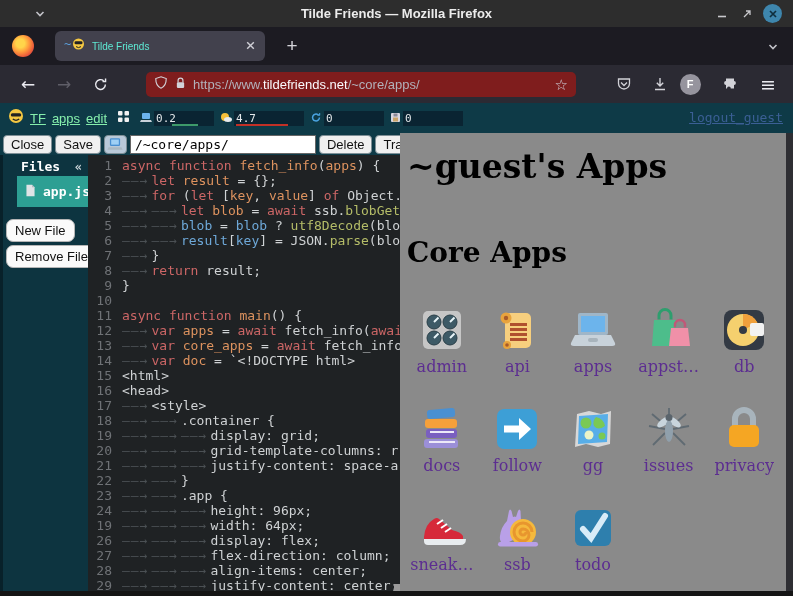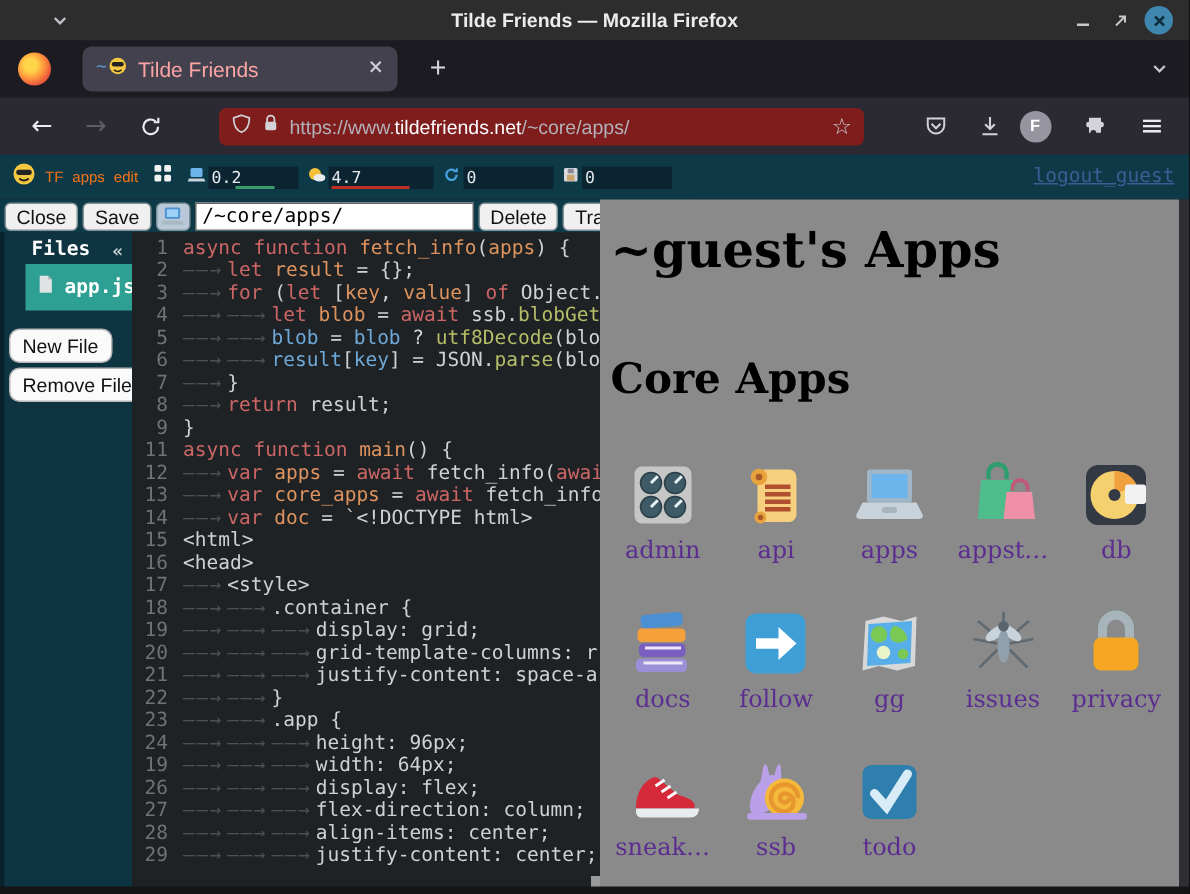--- a/index.html
+++ b/index.html
@@ -21,39 +21,39 @@
   #tb-restore { right:37px; }
   #tb-close { right:11px; background:#3e86ad; }
 
   
   #tabbar { left:0; top:27px; width:793px; height:38px; background:#1c1b22; }
   .ff-logo { display:inline-block; width:22px; height:22px; border-radius:50%;
     background:radial-gradient(circle at 38% 38%, #ffd54a 0 22%, #ff9a3c 45%, #e8553a 72%, #b5326e 100%); }
   #ff-logo-wrap { left:12px; top:8px; }
   #tab-active { left:55px; top:4px; width:210px; height:30px; background:#42414d; border-radius:6px;
     display:flex; align-items:center; padding:0 9px; gap:7px; }
-  #tab-title { color:#fca5a5; font-size:14px; flex:1; white-space:nowrap; overflow:hidden; }
+  #tab-title { color:#5eead4; font-size:10px; flex:1; white-space:nowrap; overflow:hidden; }
   #newtab-btn { left:281px; top:8px; width:22px; height:22px; display:flex; align-items:center; justify-content:center; }
   #alltabs-btn { right:14px; top:12px; }
 
   
   #navbar { left:0; top:65px; width:793px; height:38px; background:#2b2a33; }
   .nav-ico { position:absolute; top:7px; width:24px; height:24px; display:flex; align-items:center; justify-content:center; }
   .uni { font-family:"DejaVu Sans", sans-serif; line-height:1; }
   #urlbar { left:146px; top:7px; width:430px; height:25px; background:#7f1d1d; border-radius:5px;
     display:flex; align-items:center; padding:0 8px; gap:6px; }
   #url-text { font-size:13px; color:#b2b1ba; white-space:nowrap; overflow:hidden; flex:1; }
   #url-text .domain { color:#fbfbfe; }
   .avatar-f { display:inline-flex; width:21px; height:21px; border-radius:50%; background:#96949e;
     color:#fff; font-size:11px; font-weight:bold; align-items:center; justify-content:center; }
 
   
   #tfbar { left:0; top:103px; width:793px; height:30px; background:#0e3a47;
     display:flex; align-items:center; padding:0 8px; gap:6px; }
-  #tfbar a, .tf-link { color:#f97316; font-size:10px; cursor:pointer; }
+  #tfbar a, .tf-link { color:#86efac; font-size:13px; text-decoration:underline; cursor:pointer; }
   #logout-link { position:absolute; right:10px; top:110px; color:#3b5f95; font-family:"DejaVu Sans Mono", monospace;
     font-size:13px; text-decoration:underline; }
   .meter { display:flex; align-items:center; gap:2px; }
   .meter-bar { position:relative; height:15px; background:#0a2432; }
   .meter-val { position:absolute; left:2px; top:1px; color:#e4e8ea; font-size:11px; font-family:"DejaVu Sans Mono", monospace; }
   .mline { position:absolute; bottom:0; height:2px; }
 
   
   #edtoolbar { left:0; top:133px; width:460px; height:22px; background:#0e3a47;
     display:flex; align-items:center; gap:3px; padding:0 3px; }
@@ -319,20 +319,24 @@
         </div>
         <div class="code-line">
           <span class="gut">8</span>
           <span class="code-text"><span class="tk-t">——→</span><span class="tk-k">return</span><span class="tk-p"> result;</span></span>
         </div>
         <div class="code-line">
           <span class="gut">9</span>
           <span class="code-text"><span class="tk-p">}</span></span>
         </div>
         <div class="code-line">
+          <span class="gut">10</span>
+          <span class="code-text"></span>
+        </div>
+        <div class="code-line">
           <span class="gut">11</span>
           <span class="code-text"><span class="tk-k">async</span><span class="tk-p"> </span><span class="tk-k">function</span><span class="tk-p"> </span><span class="tk-o">main</span><span class="tk-p">() {</span></span>
         </div>
         <div class="code-line">
           <span class="gut">12</span>
           <span class="code-text"><span class="tk-t">——→</span><span class="tk-k">var</span><span class="tk-p"> </span><span class="tk-o">apps</span><span class="tk-p"> = </span><span class="tk-k">await</span><span class="tk-p"> fetch_info(</span><span class="tk-k">awai</span></span>
         </div>
         <div class="code-line">
           <span class="gut">13</span>
           <span class="code-text"><span class="tk-t">——→</span><span class="tk-k">var</span><span class="tk-p"> </span><span class="tk-o">core_apps</span><span class="tk-p"> = </span><span class="tk-k">await</span><span class="tk-p"> fetch_info</span></span>

